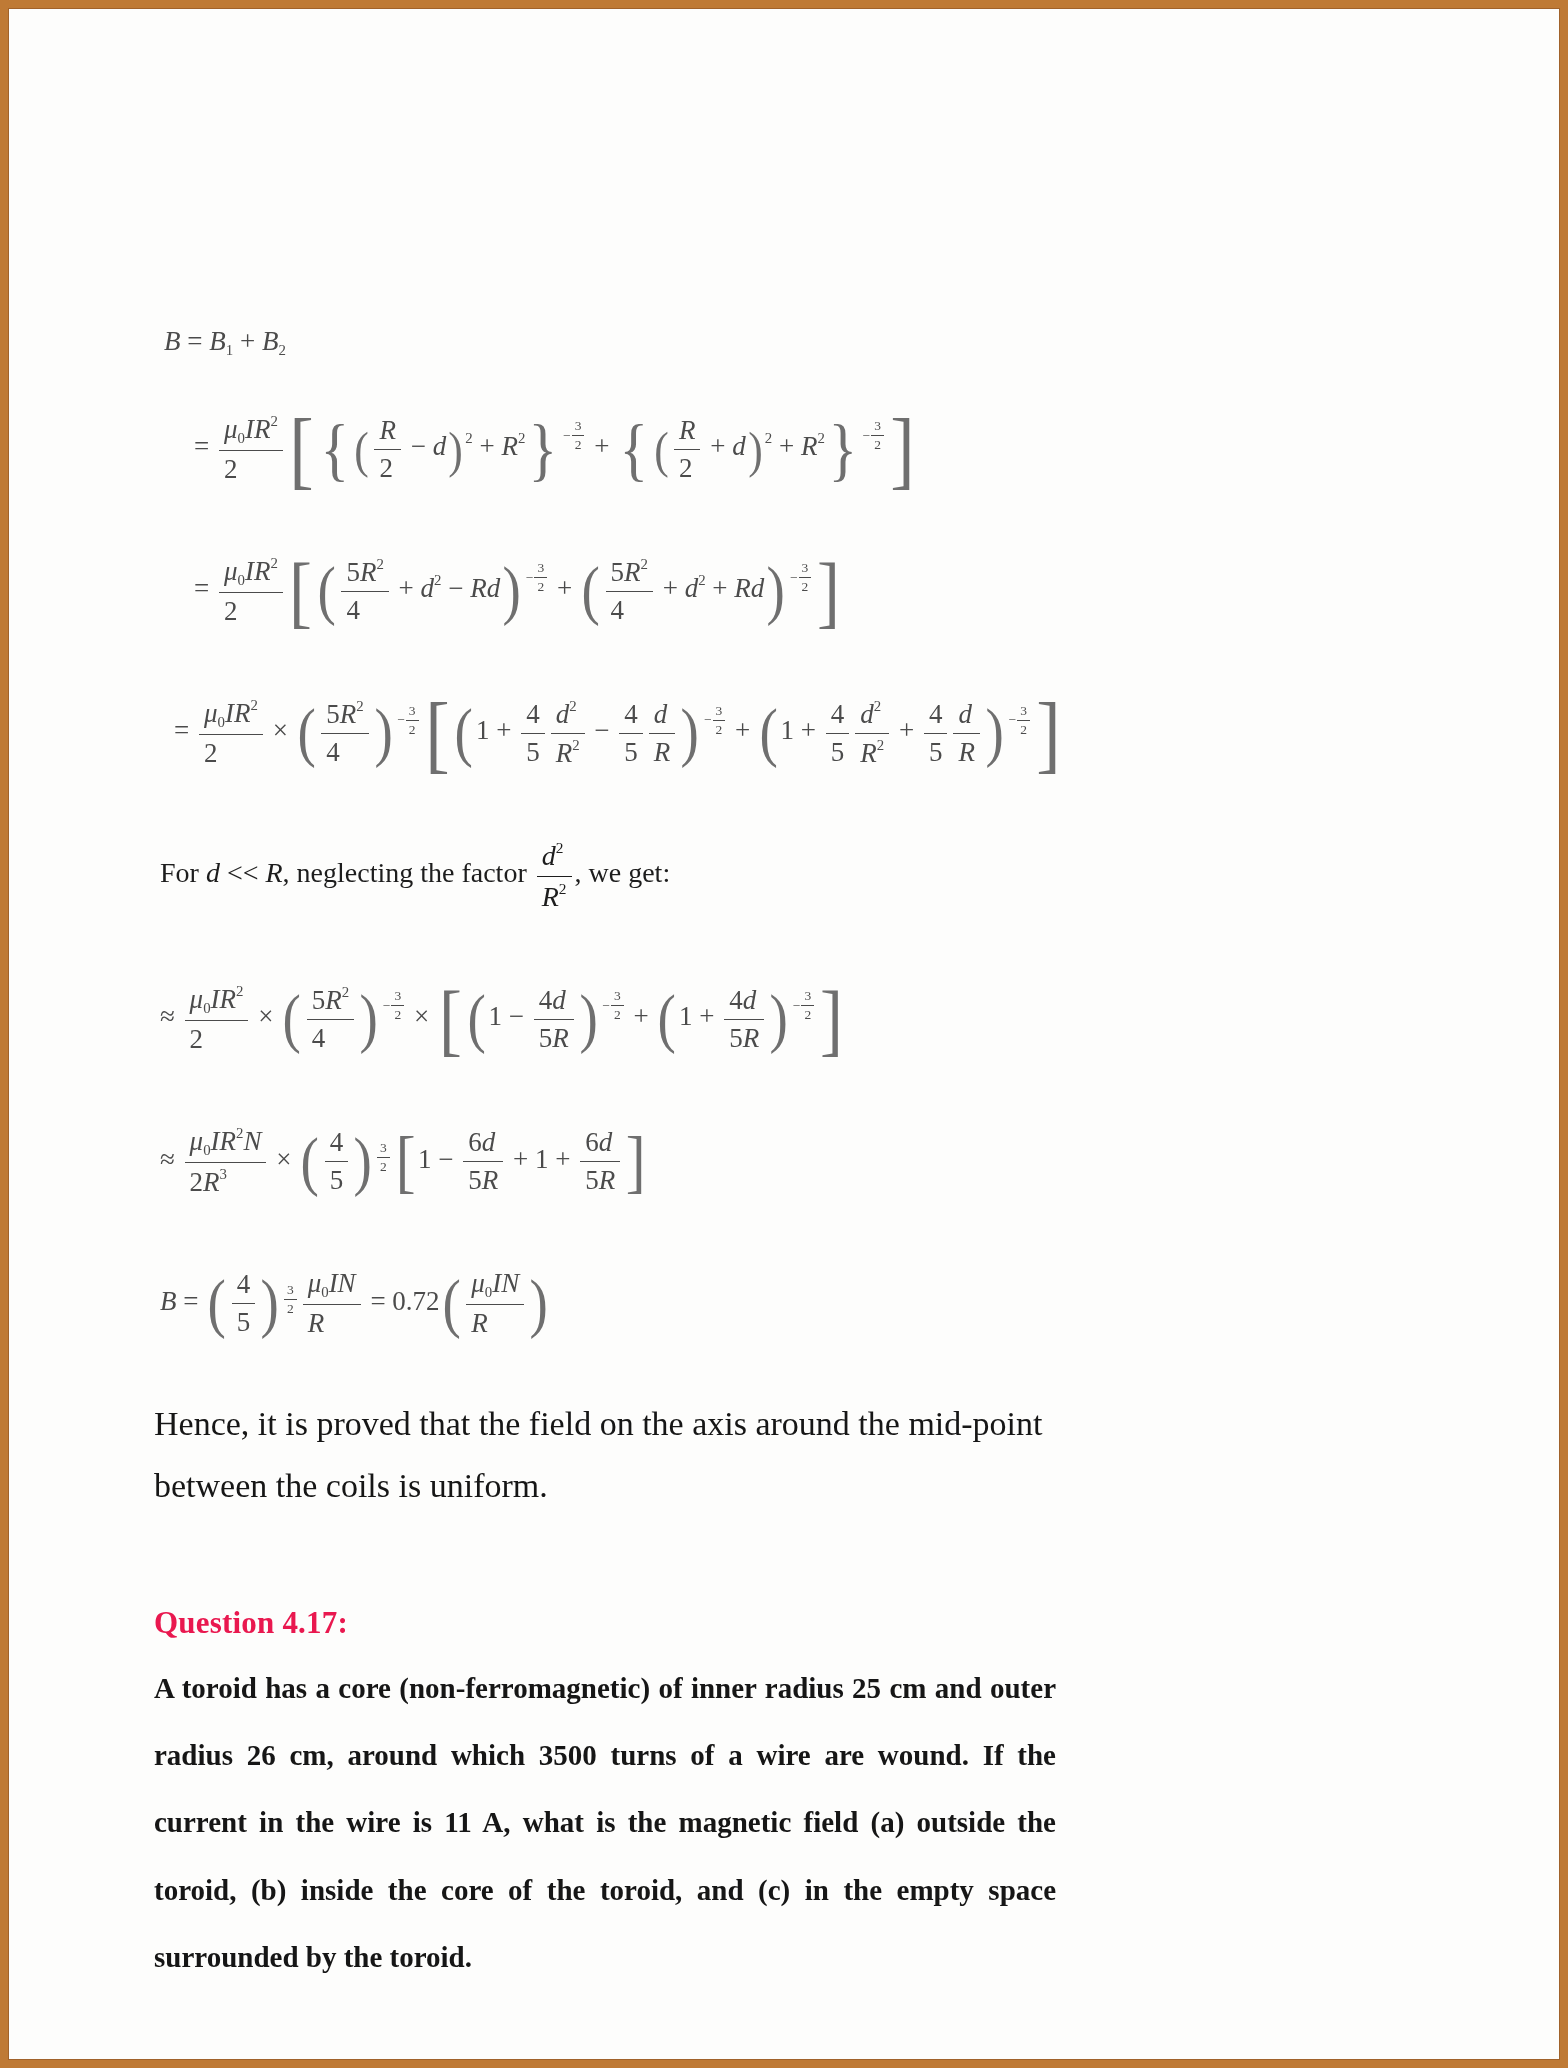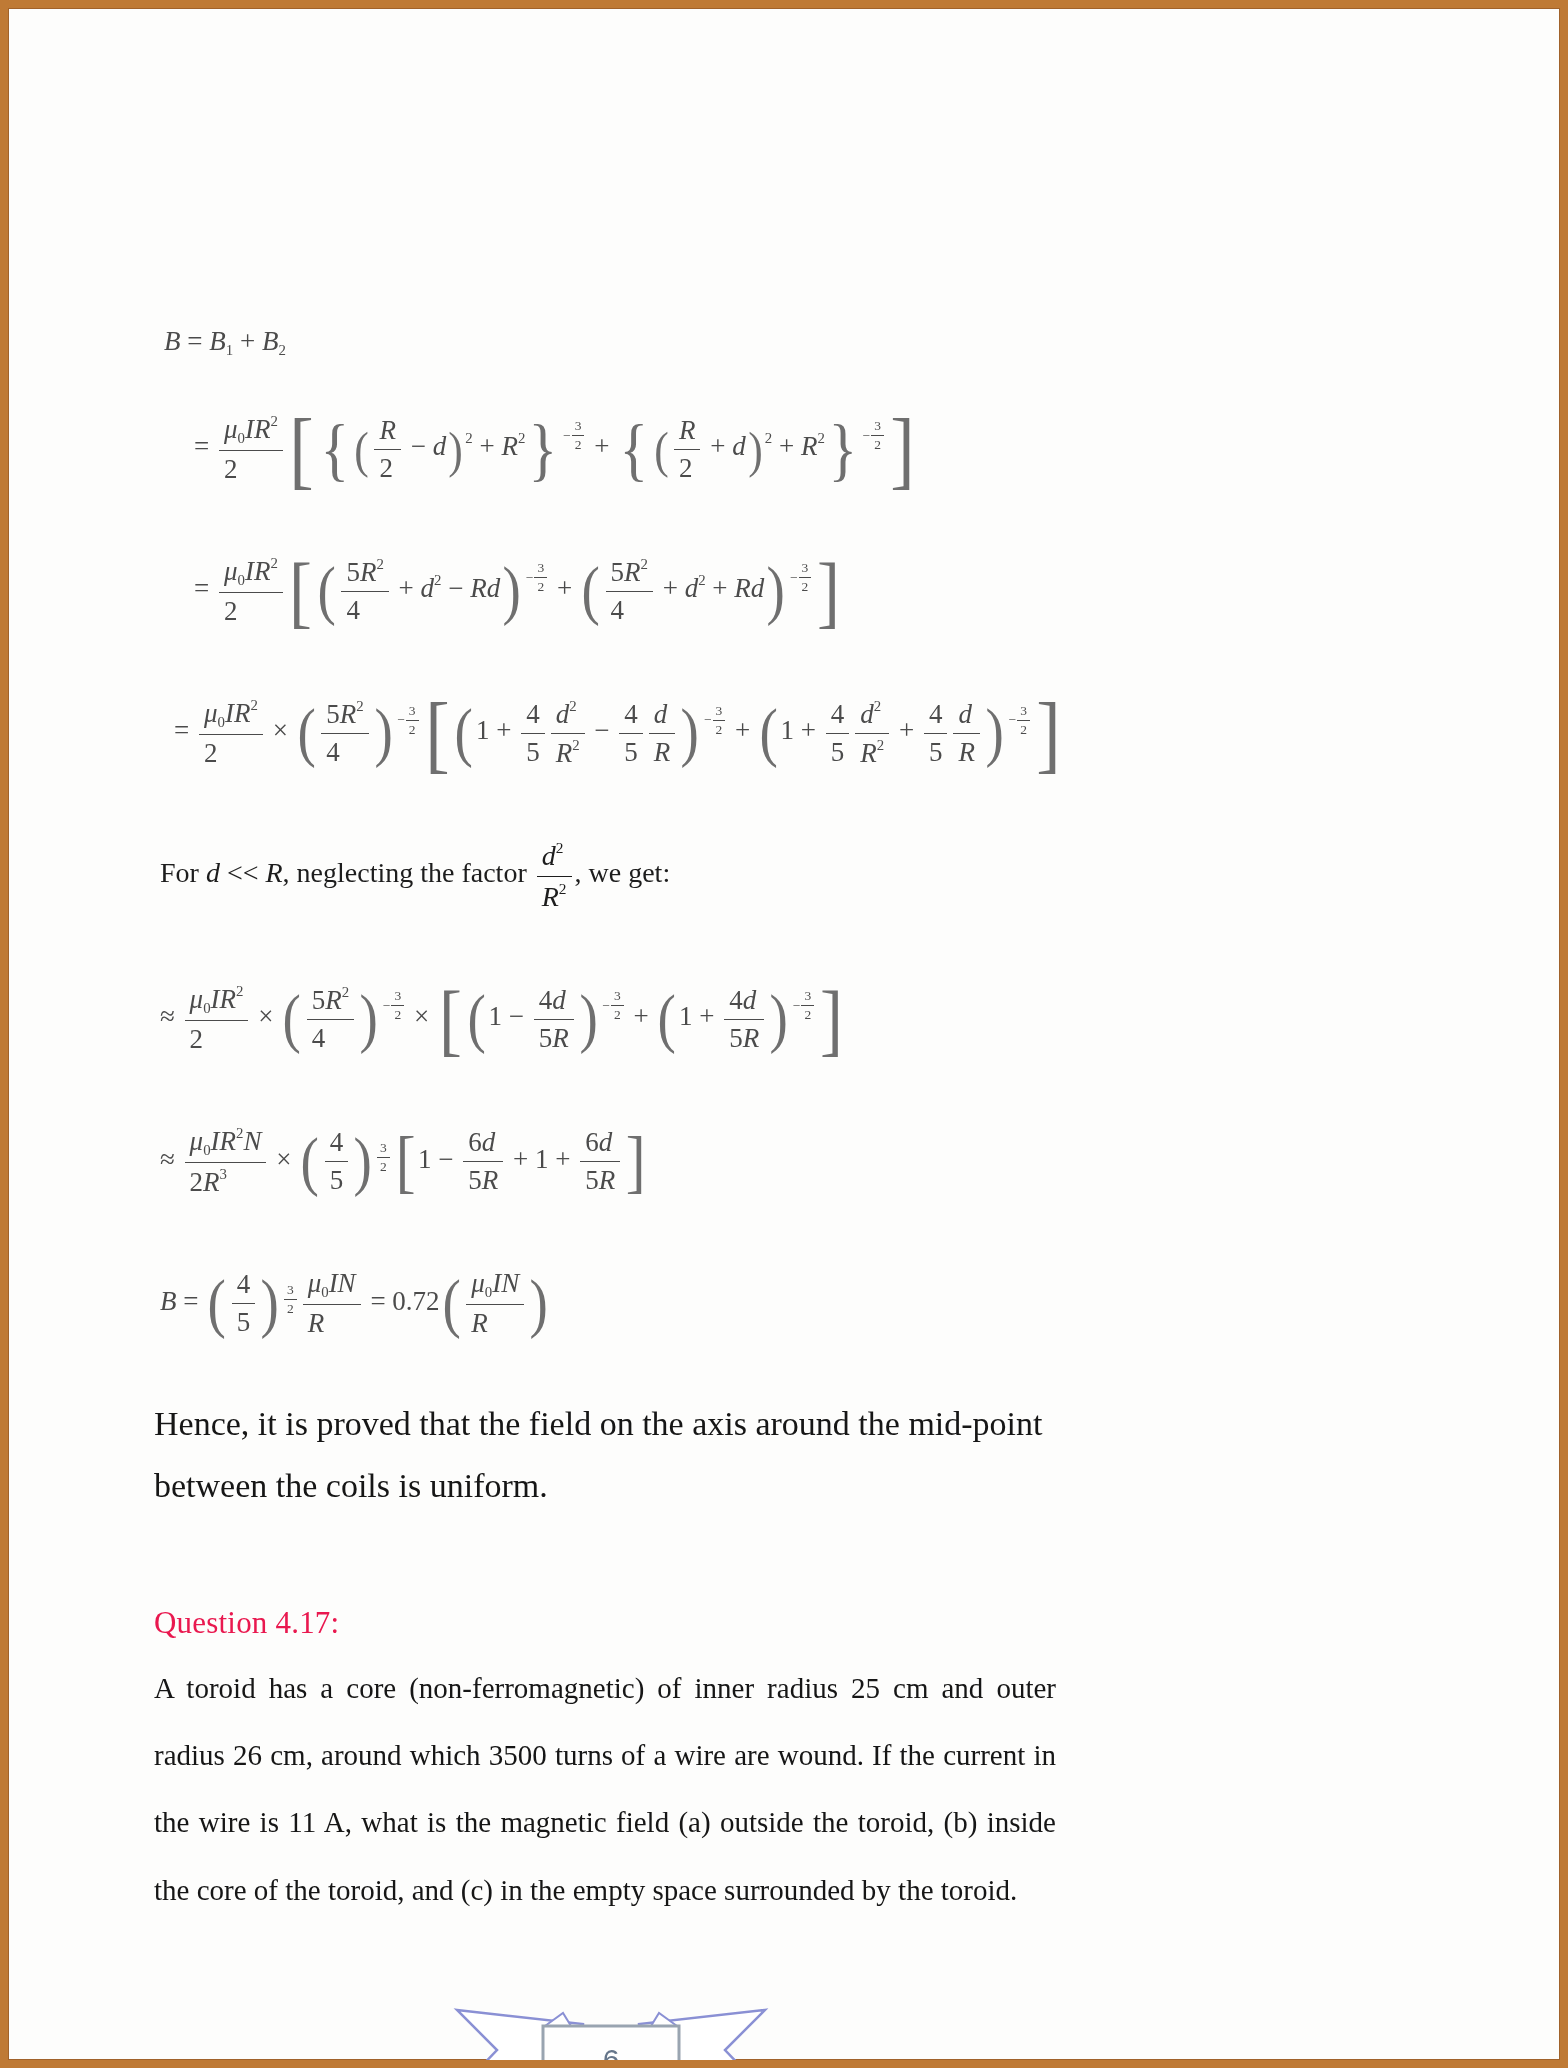--- a/index.html
+++ b/index.html
@@ -46,26 +46,26 @@
   .sfstack{ display:inline-block; text-align:center; }
   .sfn{ display:block; border-bottom:1px solid currentColor; padding:0 3px 1px; }
   .sfd{ display:block; padding:1px 3px 0; }
 
   
   .body-text{
     width:902px; font-size:34px; color:#161616;
     line-height:1.82; margin-top:26px;
   }
   .question-heading{
-    margin-top:88px; font-size:31px; font-weight:normal;
+    margin-top:88px; font-size:31px; font-weight:bold;
     color:var(--red); letter-spacing:0.2px;
   }
   .question-body{
     width:902px; font-size:29px; color:#161616;
-    line-height:2.32; margin-top:14px; text-align:justify;
+    line-height:2.32; margin-top:14px; text-align:justify;font-weight:bold;
   }
 
   
   .ribbon-wrap{ width:100%; display:flex; justify-content:center; margin-top:58px; }
   .wing{ fill:#ffffff; stroke:var(--ribbon-blue); stroke-width:2.5; stroke-linejoin:miter; }
   .fold{ fill:#ffffff; stroke:var(--ribbon-blue); stroke-width:2; }
   .plate{ fill:#fefefe; stroke:var(--ribbon-gray); stroke-width:3; }
   .pagenum{ fill:var(--pagenum); font-size:30px; font-family:"Liberation Sans", sans-serif; }
 </style>
 </head>

